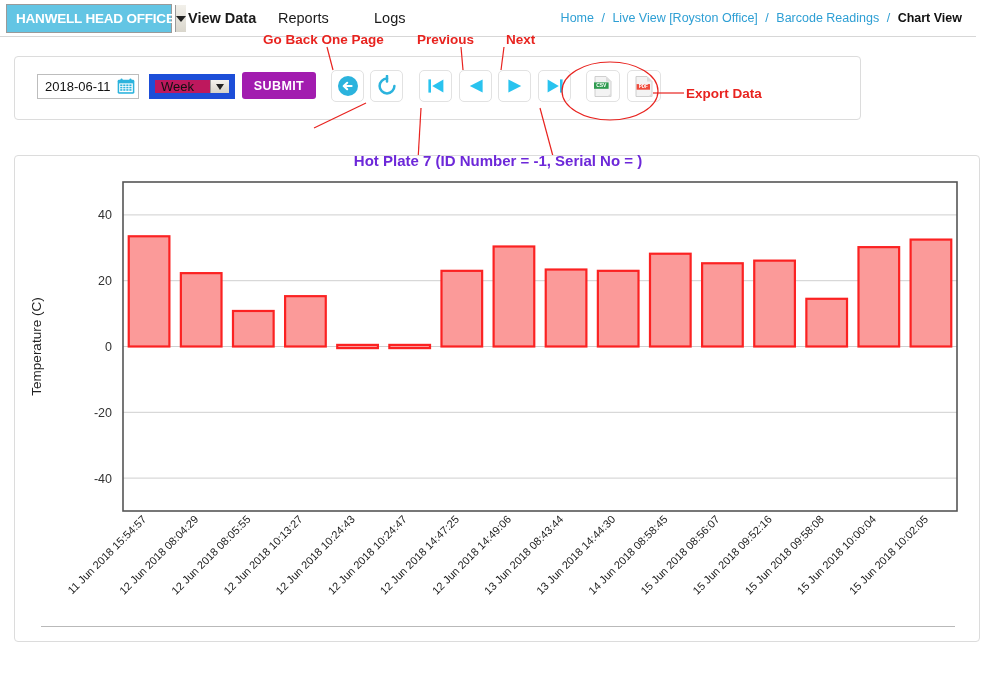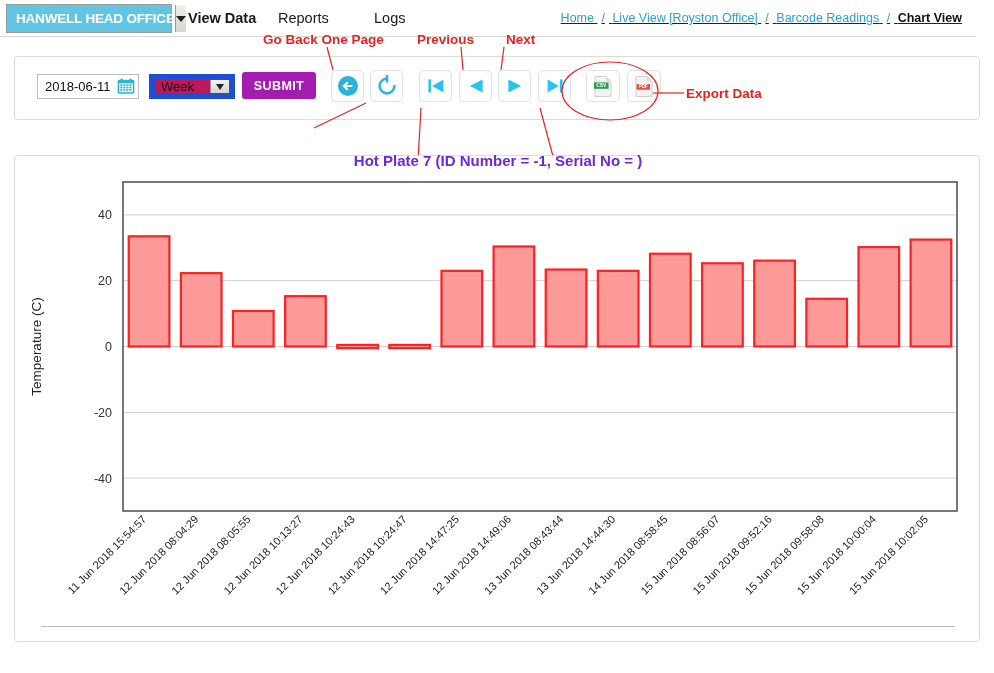--- a/index.html
+++ b/index.html
@@ -42,29 +42,29 @@
     position:absolute; top:10px; font-size:14.5px; color:#1a1a1a;
     white-space:nowrap; cursor:pointer;
   }
   .navtab.active { font-weight:bold; }
   #tab-viewdata { left:188px; }
   #tab-reports  { left:278px; }
   #tab-logs     { left:374px; }
 
   #breadcrumb {
     position:absolute; right:14px; top:11px;
-    font-size:12.5px; white-space:nowrap;text-decoration:underline;
+    font-size:12.5px; white-space:nowrap;
   }
   #breadcrumb a { color:#2e9fd4; text-decoration:none; }
   #breadcrumb .sep { color:#2e9fd4; margin:0 4px; }
   #breadcrumb .current { color:#111; font-weight:bold; }
 
   
   #controlpanel {
-    position:absolute; left:14px; top:56px; width:966px; height:64px;
+    position:absolute; left:14px; top:56px; width:847px; height:64px;
     background:#ffffff; border:1px solid #dcdcdc; border-radius:4px;
   }
   #date-wrap {
     position:absolute; left:22px; top:17px; width:102px; height:25px;
     border:1px solid #bdbdbd; background:#fff;
     display:flex; align-items:center;
   }
   #date-wrap input {
     border:0; outline:0; width:74px; margin-left:5px;
     font-family:"Liberation Sans", sans-serif; font-size:13px; color:#111;

